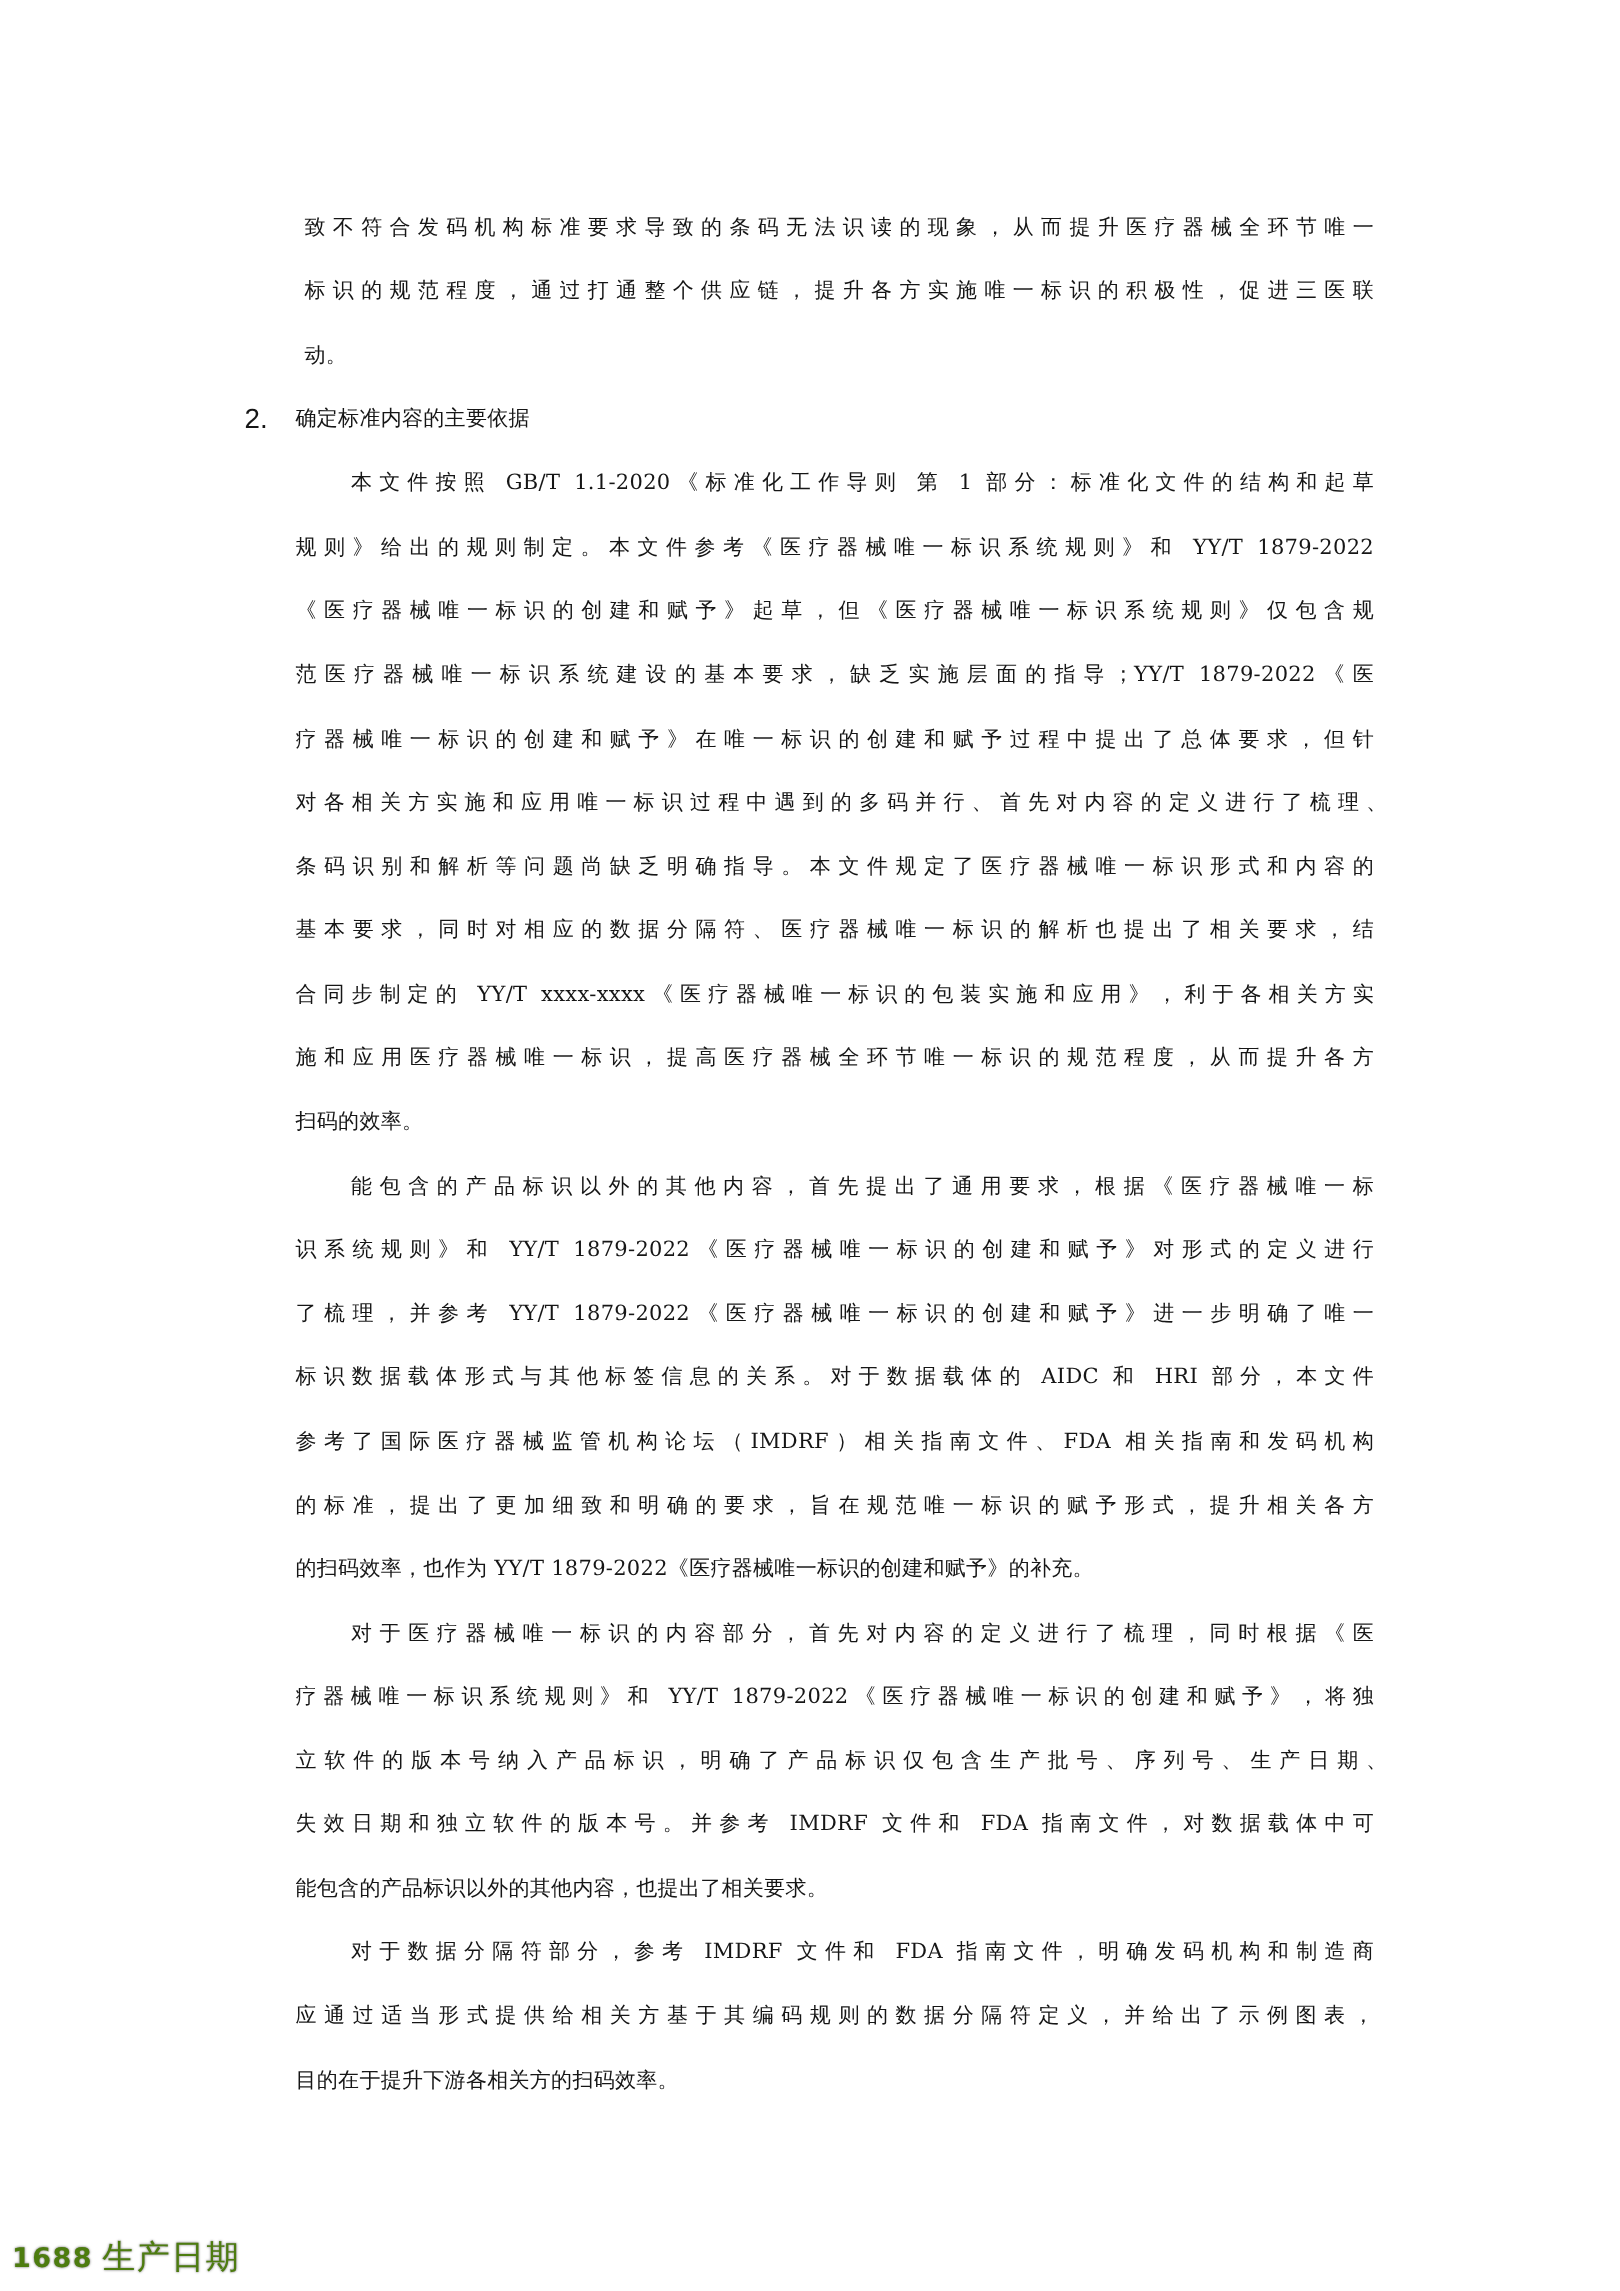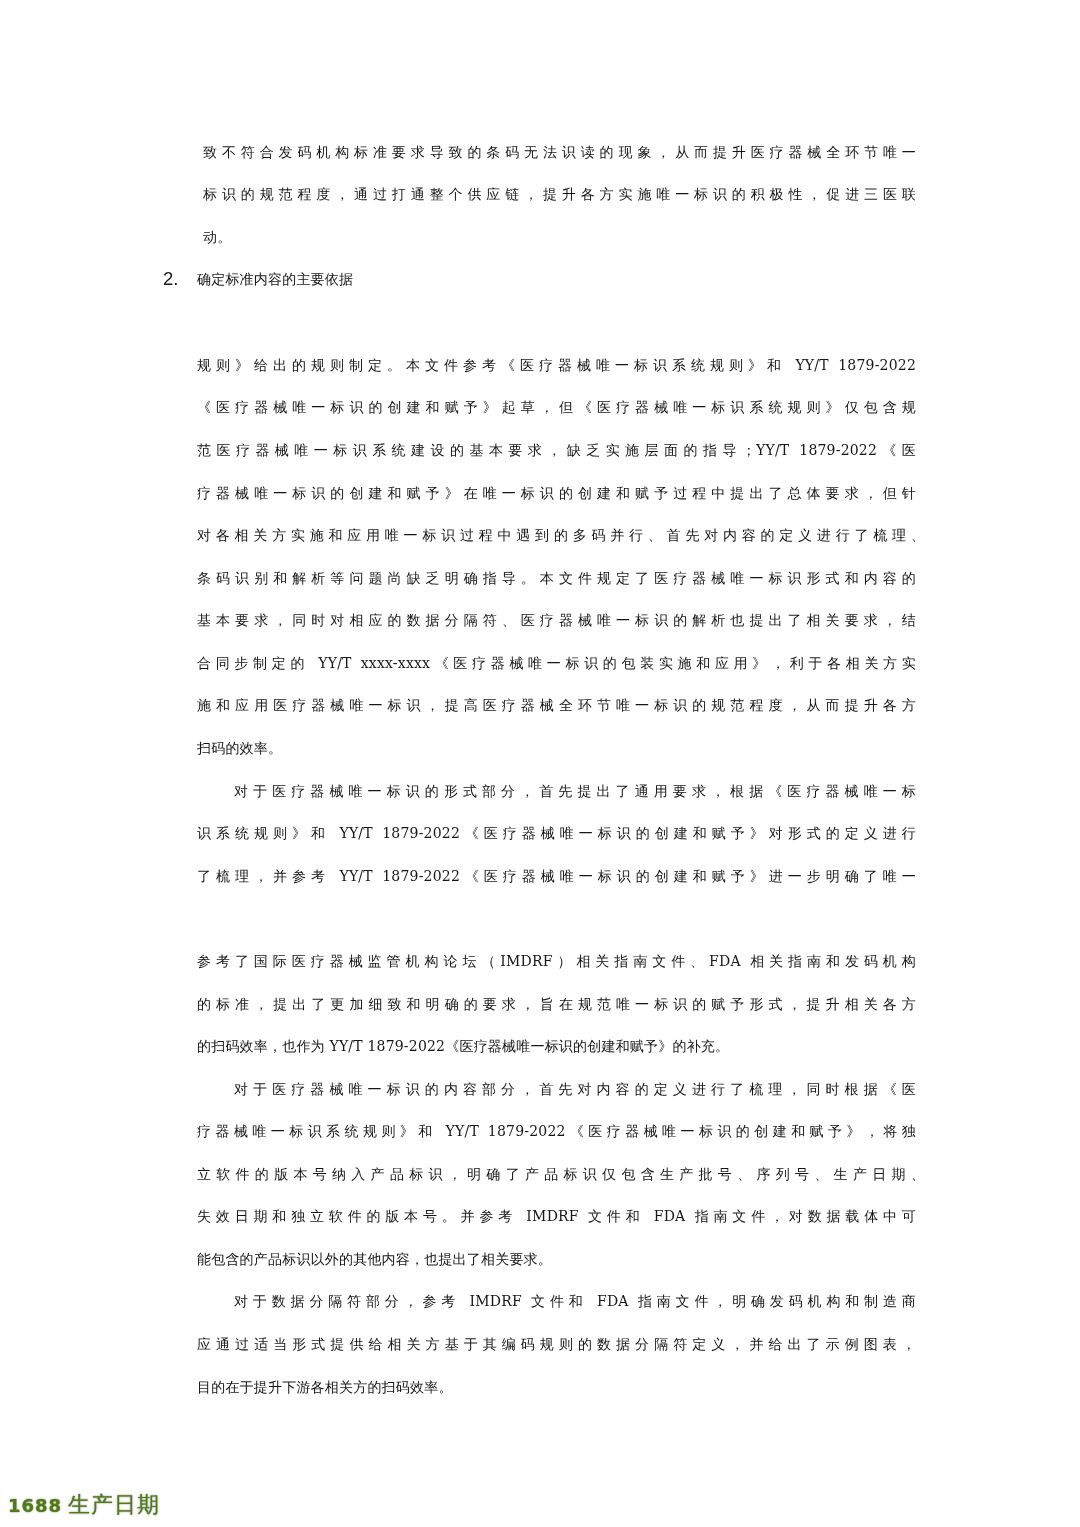--- a/index.html
+++ b/index.html
@@ -63,34 +63,36 @@
 
 <div class="page">
 
   <div class="line justify" style="left:203px; top:140px; width:713px;">致不符合发码机构标准要求导致的条码无法识读的现象，从而提升医疗器械全环节唯一</div>
   <div class="line justify" style="left:203px; top:182px; width:713px;">标识的规范程度，通过打通整个供应链，提升各方实施唯一标识的积极性，促进三医联</div>
   <div class="line" style="left:203px; top:225px;">动。</div>
 
   <div class="heading-num" style="left:163px; top:267px;">2.</div>
   <div class="line" style="left:197px; top:267px;">确定标准内容的主要依据</div>
 
+  <div class="line justify" style="left:234px; top:310px; width:682px;">本文件按照 GB/T 1.1-2020《标准化工作导则 第 1 部分：标准化文件的结构和起草</div>
   <div class="line justify" style="left:197px; top:353px; width:719px;">规则》给出的规则制定。本文件参考《医疗器械唯一标识系统规则》和 YY/T 1879-2022</div>
   <div class="line justify" style="left:197px; top:395px; width:719px;">《医疗器械唯一标识的创建和赋予》起草，但《医疗器械唯一标识系统规则》仅包含规</div>
   <div class="line justify" style="left:197px; top:438px; width:719px;">范医疗器械唯一标识系统建设的基本要求，缺乏实施层面的指导；YY/T 1879-2022《医</div>
   <div class="line justify" style="left:197px; top:481px; width:719px;">疗器械唯一标识的创建和赋予》在唯一标识的创建和赋予过程中提出了总体要求，但针</div>
   <div class="line justify" style="left:197px; top:523px; width:728px;">对各相关方实施和应用唯一标识过程中遇到的多码并行、首先对内容的定义进行了梳理、</div>
   <div class="line justify" style="left:197px; top:566px; width:719px;">条码识别和解析等问题尚缺乏明确指导。本文件规定了医疗器械唯一标识形式和内容的</div>
   <div class="line justify" style="left:197px; top:608px; width:719px;">基本要求，同时对相应的数据分隔符、医疗器械唯一标识的解析也提出了相关要求，结</div>
   <div class="line justify" style="left:197px; top:651px; width:719px;">合同步制定的 YY/T xxxx-xxxx《医疗器械唯一标识的包装实施和应用》，利于各相关方实</div>
   <div class="line justify" style="left:197px; top:693px; width:719px;">施和应用医疗器械唯一标识，提高医疗器械全环节唯一标识的规范程度，从而提升各方</div>
   <div class="line" style="left:197px; top:736px;">扫码的效率。</div>
 
-  <div class="line justify" style="left:234px; top:779px; width:682px;">对于医疗器械唯一标识的形式部分，首先提出了通用要求，根据《医疗器械唯一标</div>
+  <div class="line justify" style="left:234px; top:779px; width:682px;">能包含的产品标识以外的其他内容，首先提出了通用要求，根据《医疗器械唯一标</div>
   <div class="line justify" style="left:197px; top:821px; width:719px;">识系统规则》和 YY/T 1879-2022《医疗器械唯一标识的创建和赋予》对形式的定义进行</div>
   <div class="line justify" style="left:197px; top:864px; width:719px;">了梳理，并参考 YY/T 1879-2022《医疗器械唯一标识的创建和赋予》进一步明确了唯一</div>
+  <div class="line justify" style="left:197px; top:906px; width:719px;">标识数据载体形式与其他标签信息的关系。对于数据载体的 AIDC 和 HRI 部分，本文件</div>
   <div class="line justify" style="left:197px; top:949px; width:719px;">参考了国际医疗器械监管机构论坛（IMDRF）相关指南文件、FDA 相关指南和发码机构</div>
   <div class="line justify" style="left:197px; top:992px; width:719px;">的标准，提出了更加细致和明确的要求，旨在规范唯一标识的赋予形式，提升相关各方</div>
   <div class="line" style="left:197px; top:1034px;">的扫码效率，也作为 YY/T 1879-2022《医疗器械唯一标识的创建和赋予》的补充。</div>
 
   <div class="line justify" style="left:234px; top:1077px; width:682px;">对于医疗器械唯一标识的内容部分，首先对内容的定义进行了梳理，同时根据《医</div>
   <div class="line justify" style="left:197px; top:1119px; width:719px;">疗器械唯一标识系统规则》和 YY/T 1879-2022《医疗器械唯一标识的创建和赋予》，将独</div>
   <div class="line justify" style="left:197px; top:1162px; width:728px;">立软件的版本号纳入产品标识，明确了产品标识仅包含生产批号、序列号、生产日期、</div>
   <div class="line" style="left:197px; top:1247px;">能包含的产品标识以外的其他内容，也提出了相关要求。</div>
   <div class="line justify" style="left:197px; top:1204px; width:719px;">失效日期和独立软件的版本号。并参考 IMDRF 文件和 FDA 指南文件，对数据载体中可</div>
 

